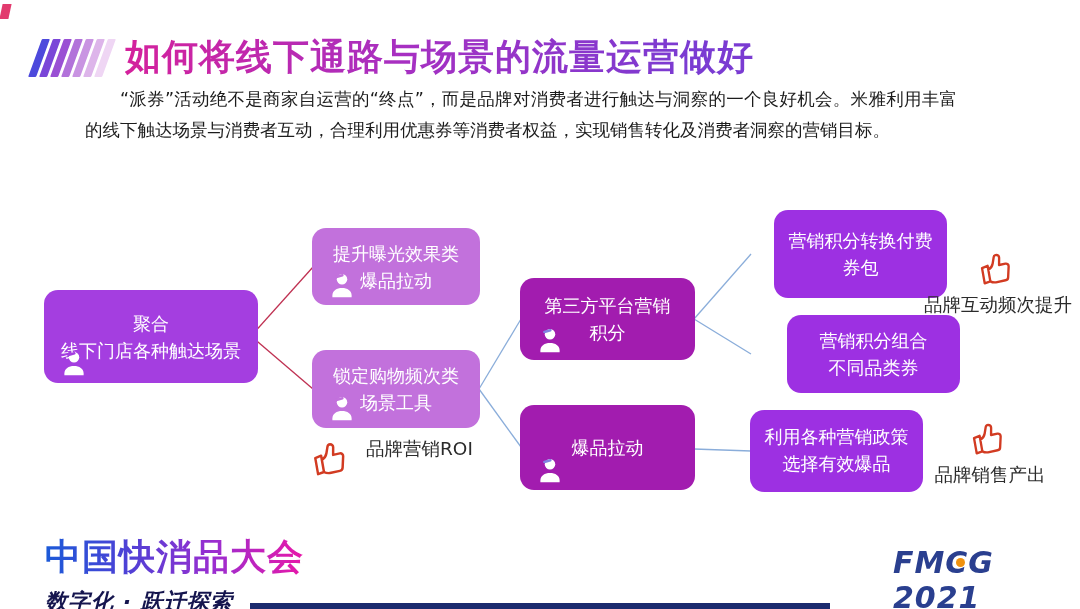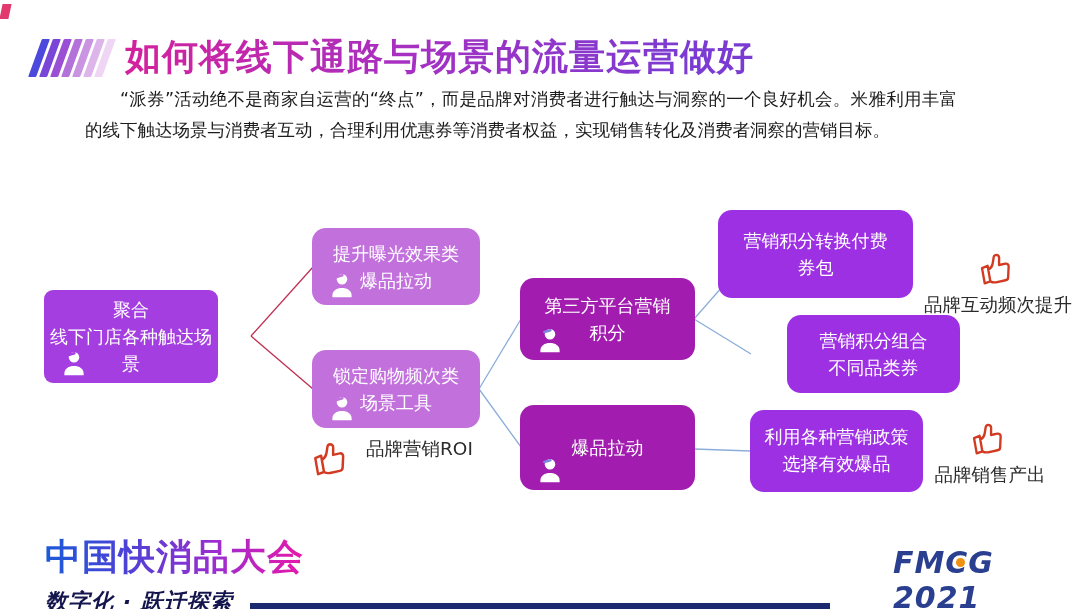--- a/index.html
+++ b/index.html
@@ -35,26 +35,26 @@
 
   
   .node{position:absolute;border-radius:14px;display:flex;align-items:center;justify-content:center;}
   .node-label{white-space:pre-line;text-align:center;color:#ffffff;font-size:18px;line-height:27px;font-weight:400;}
   .node--purple{background:#a43ee0;color:#a43ee0;}
   .node--orchid{background:#c271dc;color:#c271dc;}
   .node--periwinkle{background:#a21caf;color:#8282e2;}
   .node--violet{background:#9d30e2;color:#9d30e2;}
   .person-icon{position:absolute;left:16px;bottom:6px;width:28px;height:28px;}
 
-  .n-aggregate{left:44px;top:290px;width:174px;height:93px;border-radius:9px;}
+  .n-aggregate{left:44px;top:290px;width:214px;height:93px;}
   .n-exposure{left:312px;top:228px;width:168px;height:77px;}
   .n-frequency{left:312px;top:350px;width:168px;height:78px;}
   .n-points{left:520px;top:278px;width:175px;height:82px;}
   .n-hot{left:520px;top:405px;width:175px;height:85px;}
-  .n-couponpack{left:718px;top:210px;width:195px;height:88px;}
+  .n-couponpack{left:774px;top:210px;width:173px;height:88px;}
   .n-category{left:750px;top:315px;width:173px;height:78px;margin-left:37px;}
   .n-policy{left:750px;top:410px;width:173px;height:82px;font-family:Liberation Serif, serif;}
 
   
   .anno{position:absolute;color:#2b2b2b;font-size:18.5px;}
   .anno .thumb{transform:rotate(-10deg);}
   .anno-roi{left:310px;top:436px;display:flex;gap:12px;}
   .anno-roi .thumb{width:44px;height:44px;}
   .anno-col{display:flex;flex-direction:column;align-items:center;gap:3px;text-align:center;}
   .anno-interaction{left:920px;top:247px;width:156px;}

